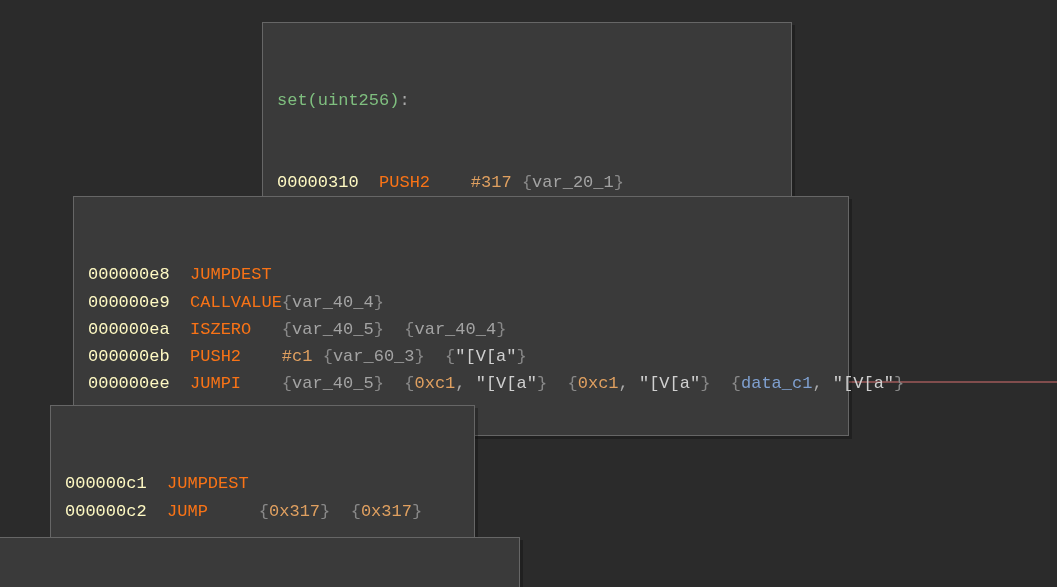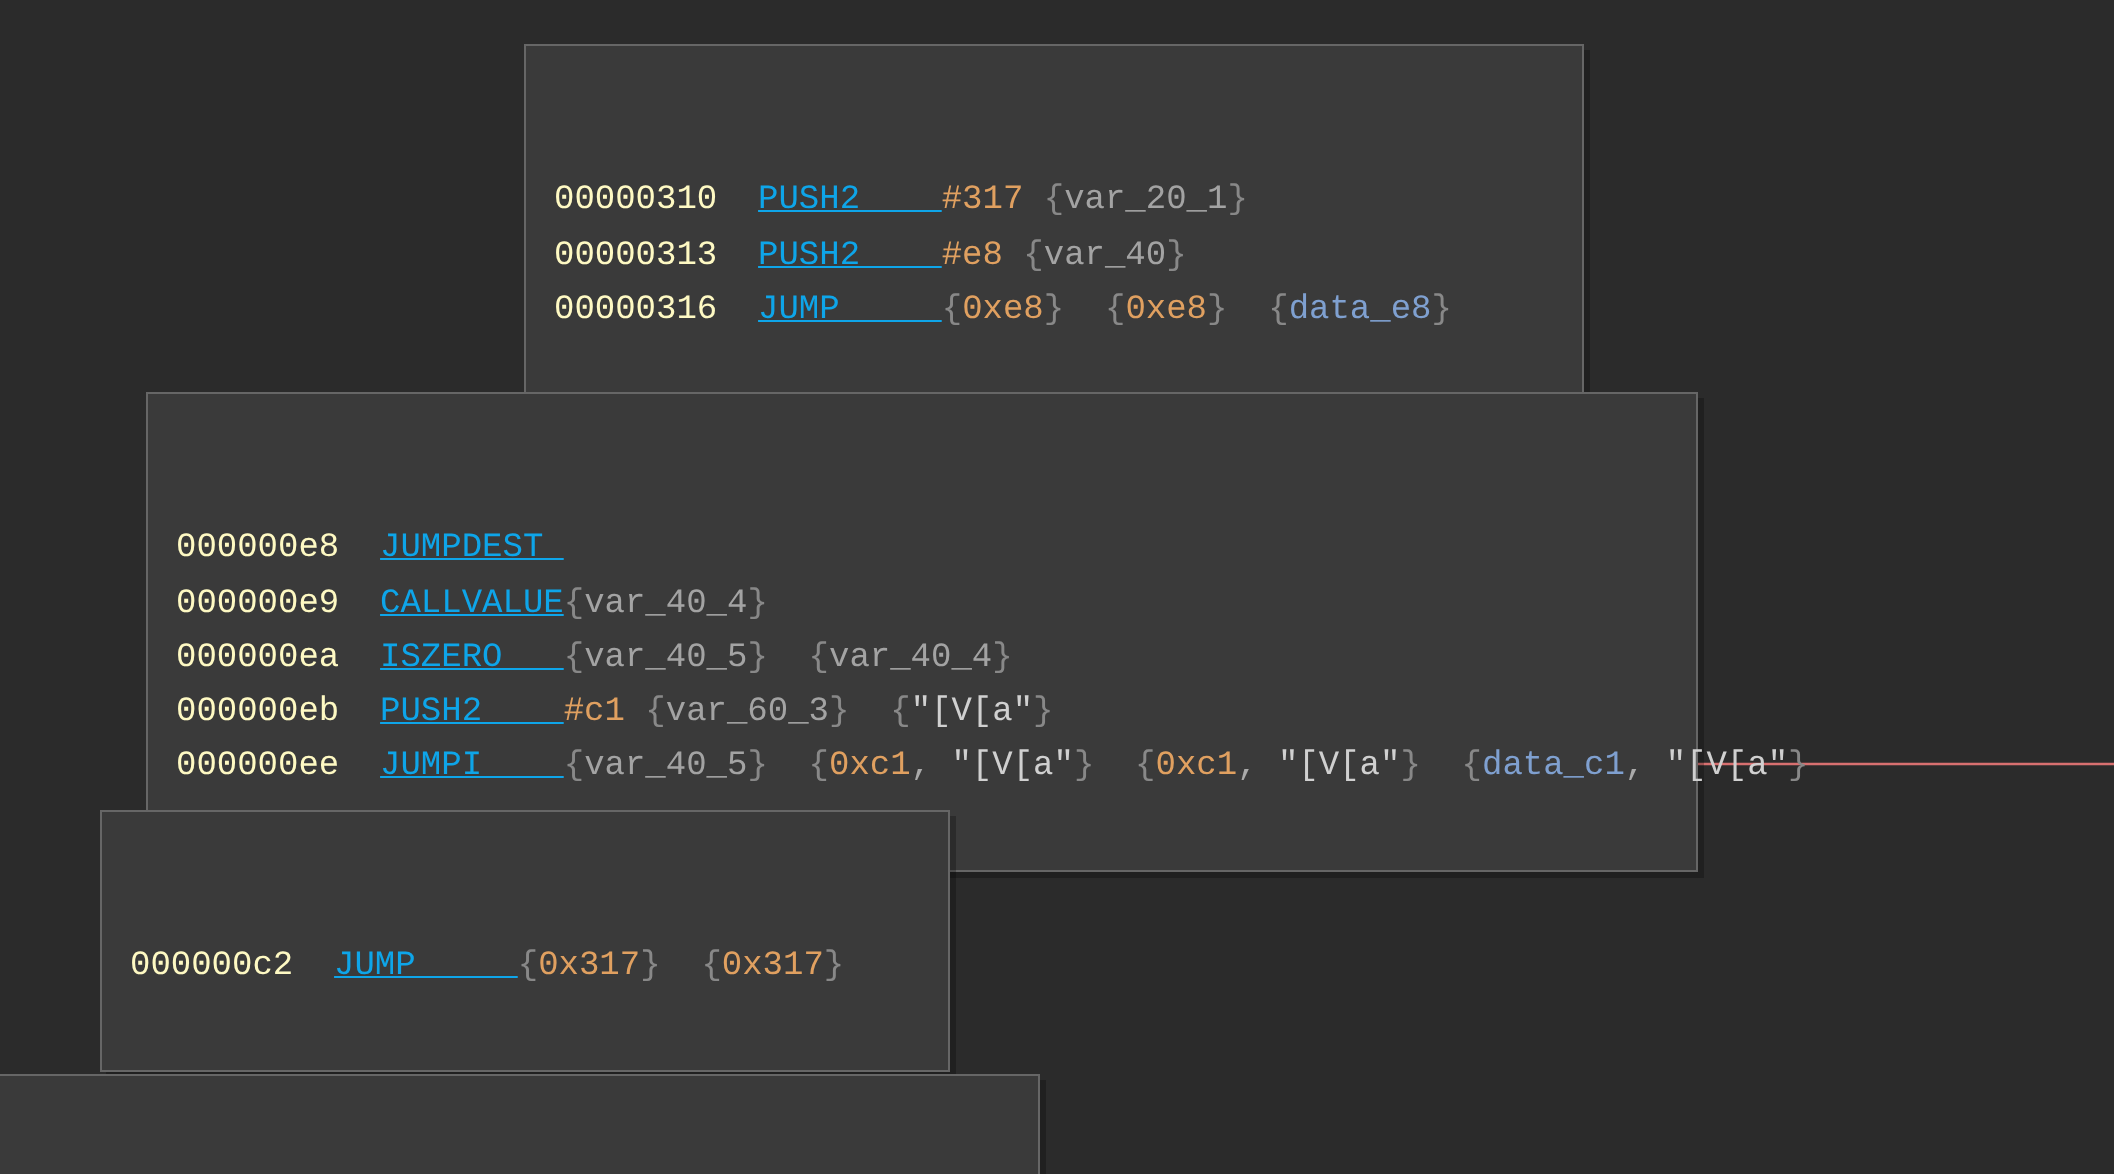--- a/index.html
+++ b/index.html
@@ -16,21 +16,21 @@
   .block {
     position: absolute;
     background: #3a3a3a;
     border: 1px solid #666;
     padding: 10px 14px;
     box-shadow: 3px 3px 0 rgba(0,0,0,0.25);
     line-height: 1.6;
     white-space: pre;
   }
   .addr { color: #fef9c3; }
-  .op   { color: #0ea5e9; text-decoration: underline; }
+  .op   { color: #f97316; }
   .imm  { color: #e0a060; }
   .brace { color: #888; }
   .var  { color: #a3a3a3; }
   .hex  { color: #e0a060; text-align: center; }
   .dataref { color: #7fa0d0; }
   .func { color: #7fbf7f; }
   .punct { color: #aaa; }
   .str { color: #d0d0d0; }
   svg.edges {
     position: absolute;
@@ -52,26 +52,27 @@
   <path d="M527,140 L527,189" stroke="#6aa0d8" stroke-width="1.2" fill="none" marker-end="url(#arrow-blue)"></path>
 
   <path d="M527,351 L527,377 L251,377 L251,398" stroke="#6aa0d8" stroke-width="1.2" fill="none" marker-end="url(#arrow-blue)"></path>
 
   <path d="M536,351 L536,382 L1057,382" stroke="#d87070" stroke-width="1.2" fill="none"></path>
 
   <path d="M260,482 L260,505 L253,505 L253,529" stroke="#6aa0d8" stroke-width="1.2" fill="none" marker-end="url(#arrow-blue)"></path>
 </svg>
 
 <div class="block" style="left:262px; top:22px; width:530px;">
+  <div><span class="func">set(uint256)</span><span class="punct">:</span></div>
   <div id="b1rows"><div><span class="addr">00000310</span>  <span class="op">PUSH2    </span><span class="imm">#317</span> <span class="brace">{</span><span class="var">var_20_1</span><span class="brace">}</span></div><div><span class="addr">00000313</span>  <span class="op">PUSH2    </span><span class="imm">#e8</span> <span class="brace">{</span><span class="var">var_40</span><span class="brace">}</span></div><div><span class="addr">00000316</span>  <span class="op">JUMP     </span><span class="brace">{</span><span class="hex">0xe8</span><span class="brace">}</span>  <span class="brace">{</span><span class="hex">0xe8</span><span class="brace">}</span>  <span class="brace">{</span><span class="dataref">data_e8</span><span class="brace">}</span></div></div>
 </div>
 
 <div class="block" style="left:73px; top:196px; width:776px;">
   <div id="b2rows"><div><span class="addr">000000e8</span>  <span class="op">JUMPDEST </span></div><div><span class="addr">000000e9</span>  <span class="op">CALLVALUE</span><span class="brace">{</span><span class="var">var_40_4</span><span class="brace">}</span></div><div><span class="addr">000000ea</span>  <span class="op">ISZERO   </span><span class="brace">{</span><span class="var">var_40_5</span><span class="brace">}</span>  <span class="brace">{</span><span class="var">var_40_4</span><span class="brace">}</span></div><div><span class="addr">000000eb</span>  <span class="op">PUSH2    </span><span class="imm">#c1</span> <span class="brace">{</span><span class="var">var_60_3</span><span class="brace">}</span>  <span class="brace">{</span><span class="str">"[V[a"</span><span class="brace">}</span></div><div><span class="addr">000000ee</span>  <span class="op">JUMPI    </span><span class="brace">{</span><span class="var">var_40_5</span><span class="brace">}</span>  <span class="brace">{</span><span class="hex">0xc1</span><span class="punct">, </span><span class="str">"[V[a"</span><span class="brace">}</span>  <span class="brace">{</span><span class="hex">0xc1</span><span class="punct">, </span><span class="str">"[V[a"</span><span class="brace">}</span>  <span class="brace">{</span><span class="dataref">data_c1</span><span class="punct">, </span><span class="str">"[V[a"</span><span class="brace">}</span></div></div>
 </div>
 
 <div class="block" style="left:50px; top:405px; width:425px;">
-  <div id="b3rows"><div><span class="addr">000000c2</span>  <span class="op">JUMP     </span><span class="brace">{</span><span class="hex">0x317</span><span class="brace">}</span>  <span class="brace">{</span><span class="hex">0x317</span><span class="brace">}</span></div></div>
+  <div id="b3rows"><div><span class="addr">000000c1</span>  <span class="op">JUMPDEST </span></div><div><span class="addr">000000c2</span>  <span class="op">JUMP     </span><span class="brace">{</span><span class="hex">0x317</span><span class="brace">}</span>  <span class="brace">{</span><span class="hex">0x317</span><span class="brace">}</span></div></div>
 </div>
 
 <div class="block" style="left:-5px; top:537px; width:525px;">
   
 </div>
 
 </body></html>

